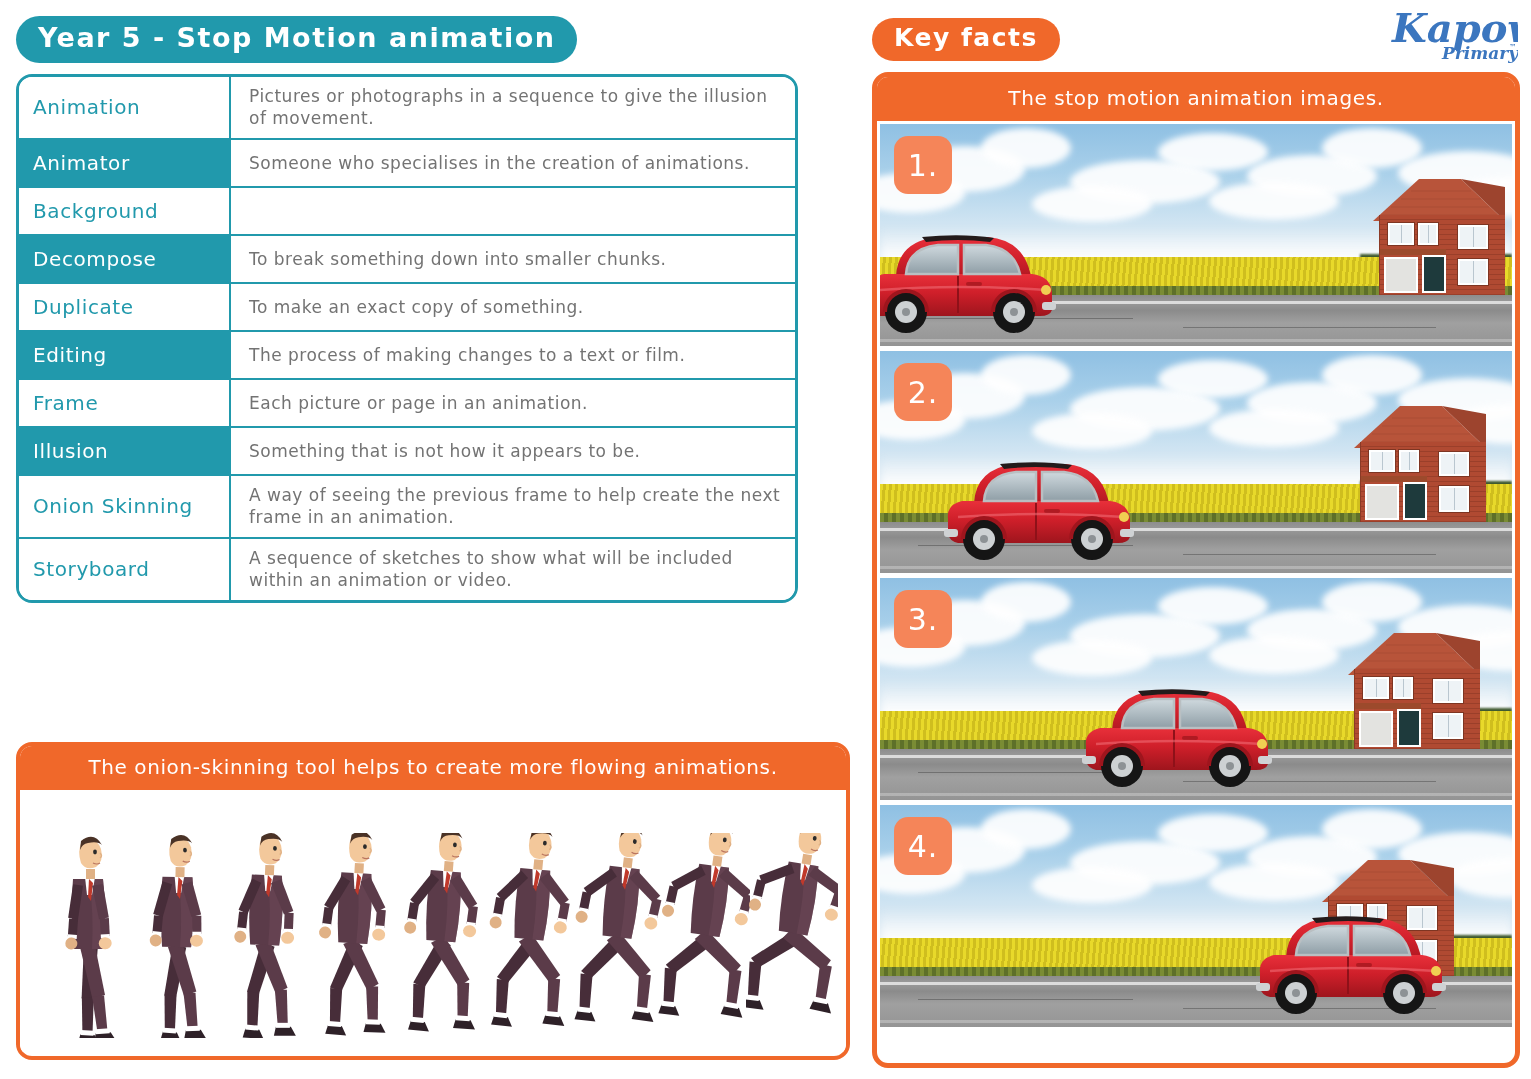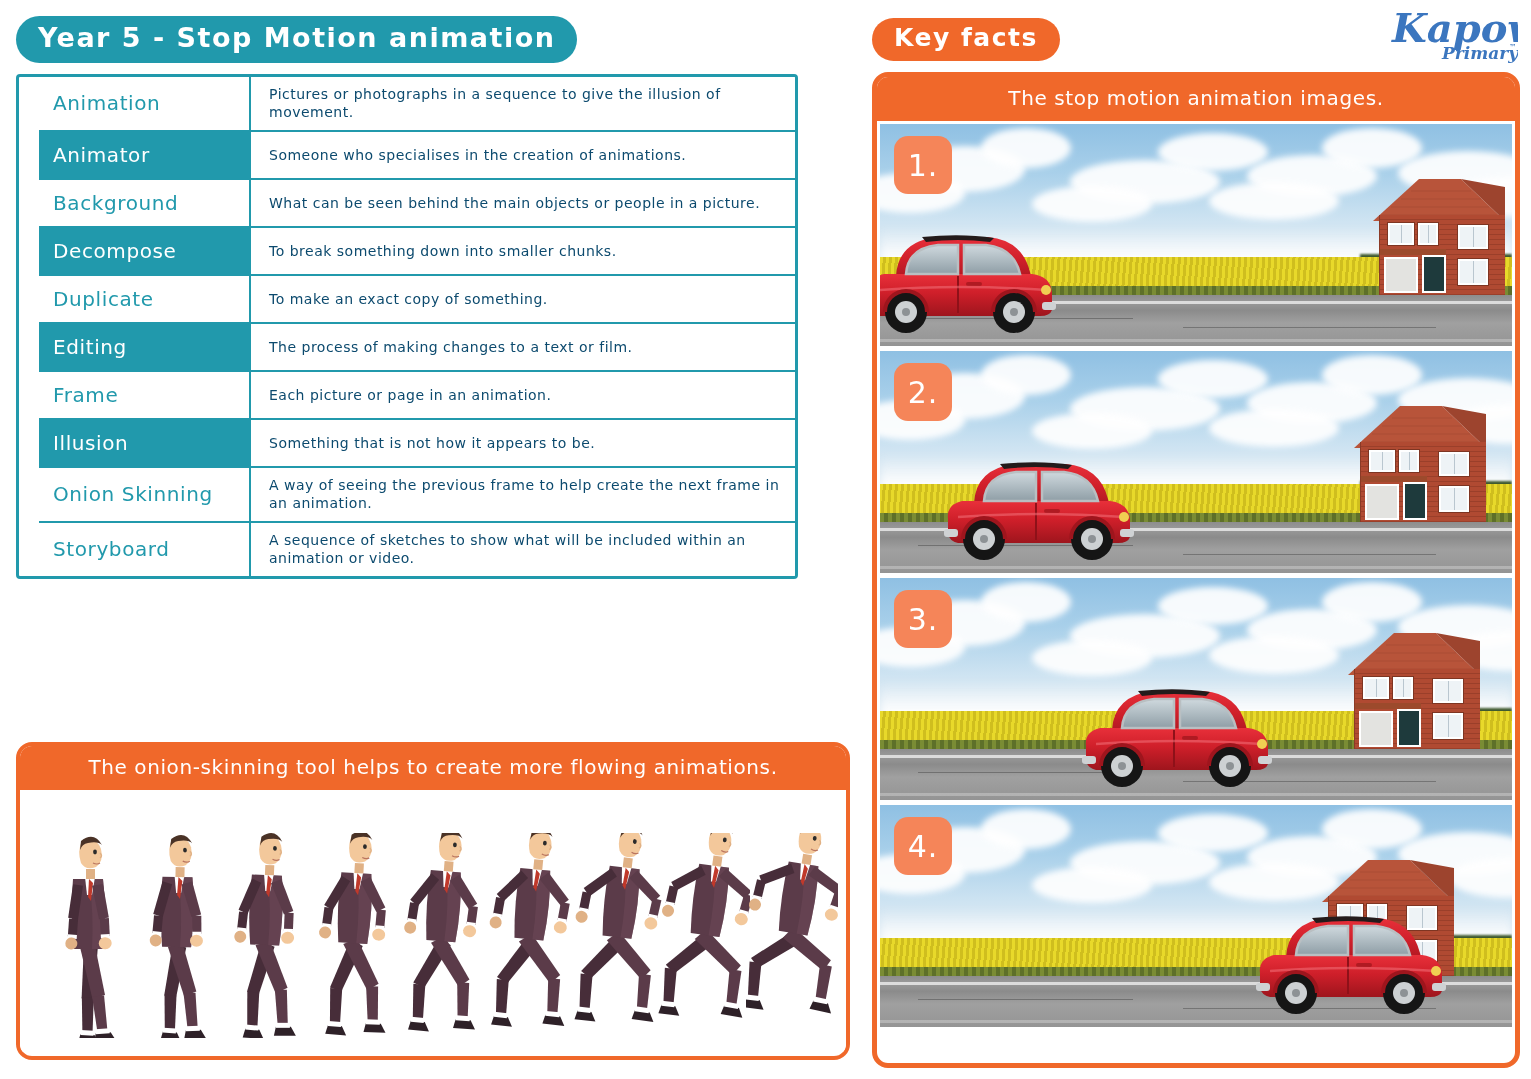--- a/index.html
+++ b/index.html
@@ -48,25 +48,24 @@
     font-size: 27px;
     line-height: 1.1;
   }
 
   
   #vocab-table {
     position: absolute;
     left: 2px; top: 74px;
     width: 782px;
     border: 3px solid #2199AC;
-    border-radius: 4px;
+    border-radius: 16px;
     overflow: hidden;
     background: #ffffff;
     box-sizing: border-box;
-    padding-left: 20px;
   }
   .vrow {
     display: flex;
     border-bottom: 2px solid #2199AC;
     min-height: 46px;
   }
   .vrow:last-child { border-bottom: none; }
   .vterm {
     width: 212px;
     flex: 0 0 212px;
@@ -81,23 +80,23 @@
   }
   .vrow.light .vterm { background: #ffffff; color: #2199AC; }
   .vrow.dark  .vterm { background: #2199AC; color: #ffffff; }
   .vdef {
     flex: 1 1 auto;
     box-sizing: border-box;
     padding: 8px 12px 8px 18px;
     display: flex;
     align-items: center;
     background: #ffffff;
-    color: #0c4a6e;
+    color: #737373;
     font-family: "DejaVu Sans", sans-serif;
-    font-size: 14px;
+    font-size: 17px;
     line-height: 1.32;
     letter-spacing: 0.5px;
   }
 
   
   #onion-card {
     position: absolute;
     left: 2px; top: 742px;
     width: 834px;
     height: 318px;
@@ -312,21 +311,20 @@
         <div class="vrow light">
           <div class="vterm">Animation</div>
           <div class="vdef">Pictures or photographs in a sequence to give the illusion of movement.</div>
         </div>
         <div class="vrow dark">
           <div class="vterm">Animator</div>
           <div class="vdef">Someone who specialises in the creation of animations.</div>
         </div>
         <div class="vrow light">
           <div class="vterm">Background</div>
-          <div class="vdef">What can be seen behind the main objects or people in a picture.</div>
         </div>
         <div class="vrow dark">
           <div class="vterm">Decompose</div>
           <div class="vdef">To break something down into smaller chunks.</div>
         </div>
         <div class="vrow light">
           <div class="vterm">Duplicate</div>
           <div class="vdef">To make an exact copy of something.</div>
         </div>
         <div class="vrow dark">

